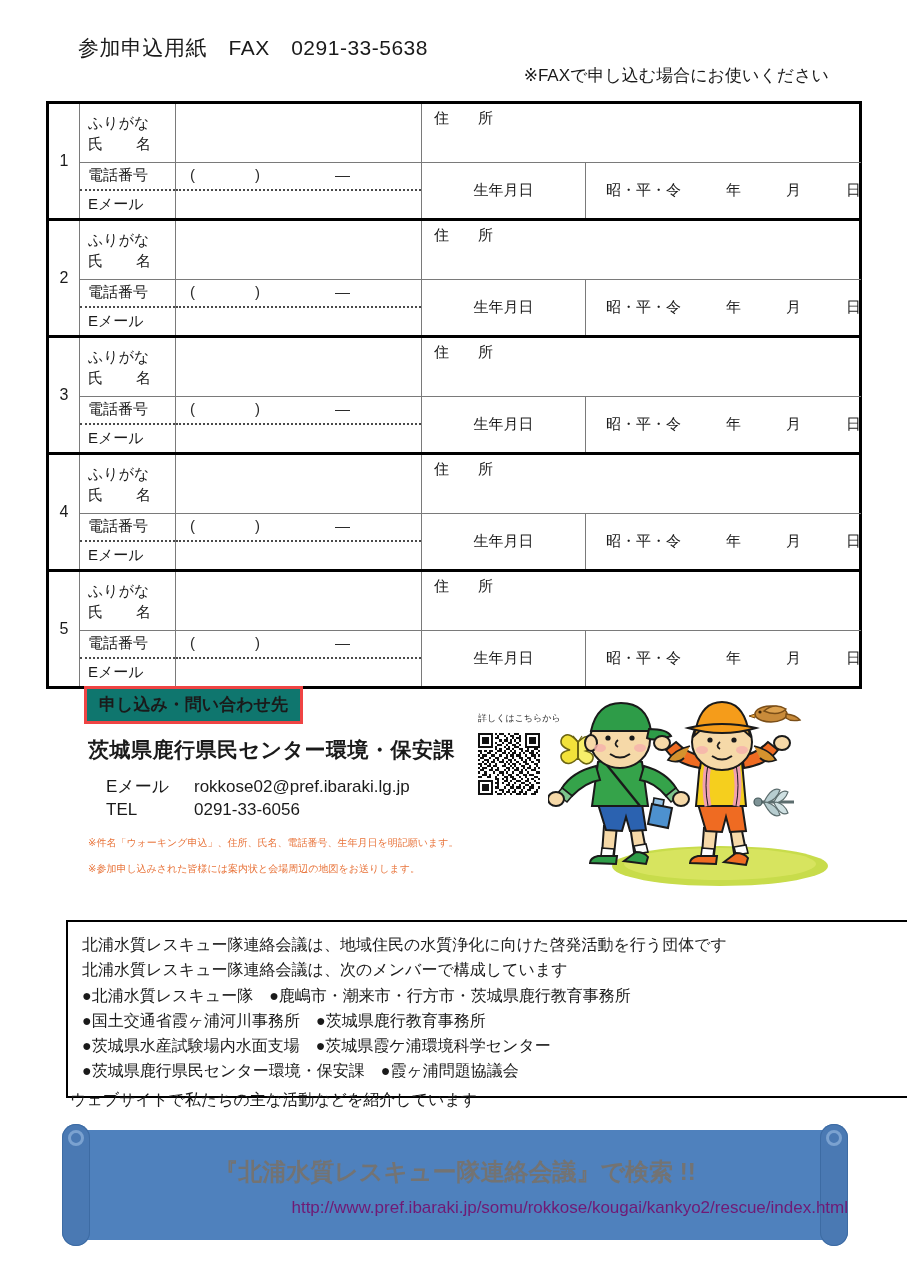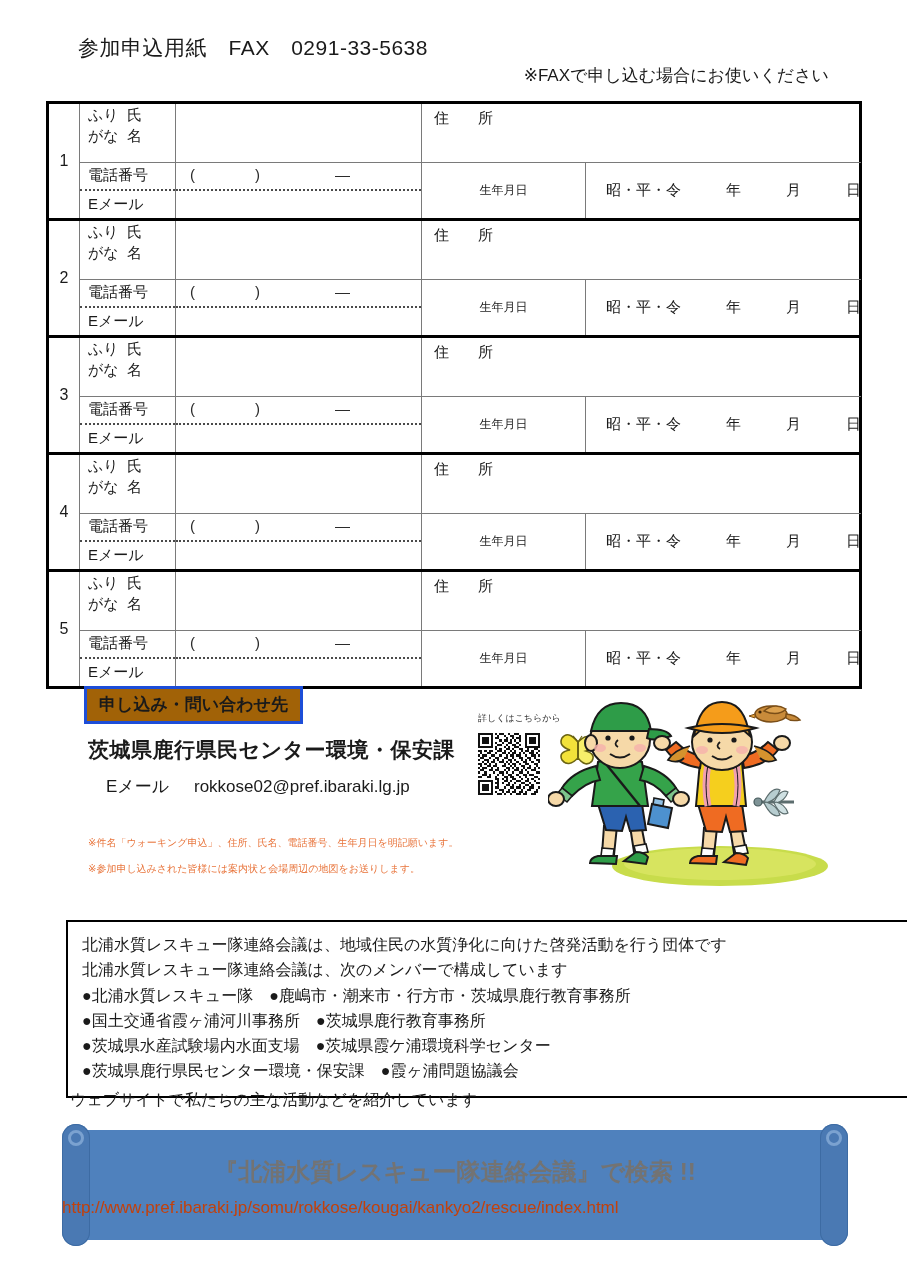--- a/index.html
+++ b/index.html
@@ -78,20 +78,21 @@
     height: 59px;
     border-bottom: 1px solid #7a7a7a;
     box-sizing: border-box;
   }
   .lbl-name {
     width: 96px;
     flex: 0 0 96px;
     border-right: 1px solid #7a7a7a;
     box-sizing: border-box;
     display: flex;
+    flex-direction: column;
     justify-content: center;
     padding-left: 8px;
     font-size: 15px;
     line-height: 1.42;
   }
   .lbl-name .n2 {
     letter-spacing: 9px;
   }
   .fld-name {
     width: 246px;
@@ -152,40 +153,40 @@
   .fld-mail { height: 50%; }
 
   .lbl-birth {
     width: 164px;
     flex: 0 0 164px;
     border-right: 1px solid #7a7a7a;
     box-sizing: border-box;
     display: flex;
     align-items: center;
     justify-content: center;
-    font-size: 12px;
+    font-size: 15px;
     text-align: right;
   }
   .fld-birth {
     flex: 1 1 auto;
     display: flex;
     align-items: center;
     padding-left: 20px;
     font-size: 15px;
     white-space: pre;
     box-sizing: border-box;
   }
 
   
   .inquiry-badge {
     position: absolute;
     left: 84px;
     top: 686px;
-    border: 3px solid #1d4ed8;
-    background: #a16207;
+    border: 3px solid #ef4444;
+    background: #0f766e;
     padding: 4px 12px 5px 12px;
     font-size: 17px;
     font-weight: bold;
     box-sizing: border-box;
   }
   .office-name {
     position: absolute;
     left: 88px;
     top: 736px;
     font-size: 21px;
@@ -320,22 +321,22 @@
     color: #737373;
     font-size: 24px;
     font-weight: bold;
     white-space: pre;
   }
   .banner-url {
     position: absolute;
     left: 0;
     top: 74px;
     width: 786px;
-    text-align: left;
-    color: #c2410c;
+    text-align: right;
+    color: #701a75;
     font-size: 17px;
     white-space: pre;
   }
 </style>
 </head>
 <body>
 
 <div class="header">
   <div class="form-title">参加申込用紙　FAX　0291-33-5638</div>
   <div class="fax-note">※FAXで申し込む場合にお使いください</div>
@@ -469,20 +470,24 @@
     </div>
   </div>
 
 <div class="inquiry-badge">申し込み・問い合わせ先</div>
 <div class="office-name">茨城県鹿行県民センター環境・保安課</div>
 
 <div class="contact-lines">
   <div class="contact-line">
     <span class="contact-key">Eメール</span>
     <span class="contact-val">rokkose02@pref.ibaraki.lg.jp</span>
+  </div>
+  <div class="contact-line">
+    <span class="contact-key">TEL</span>
+    <span class="contact-val">0291-33-6056</span>
   </div>
 </div>
 
 <div class="notes">
   <div class="note-line">※件名「ウォーキング申込」、住所、氏名、電話番号、生年月日を明記願います。</div>
   <div class="note-line">※参加申し込みされた皆様には案内状と会場周辺の地図をお送りします。</div>
 </div>
 
 <div class="qr-wrap">
   <div class="qr-caption">詳しくはこちらから</div>

